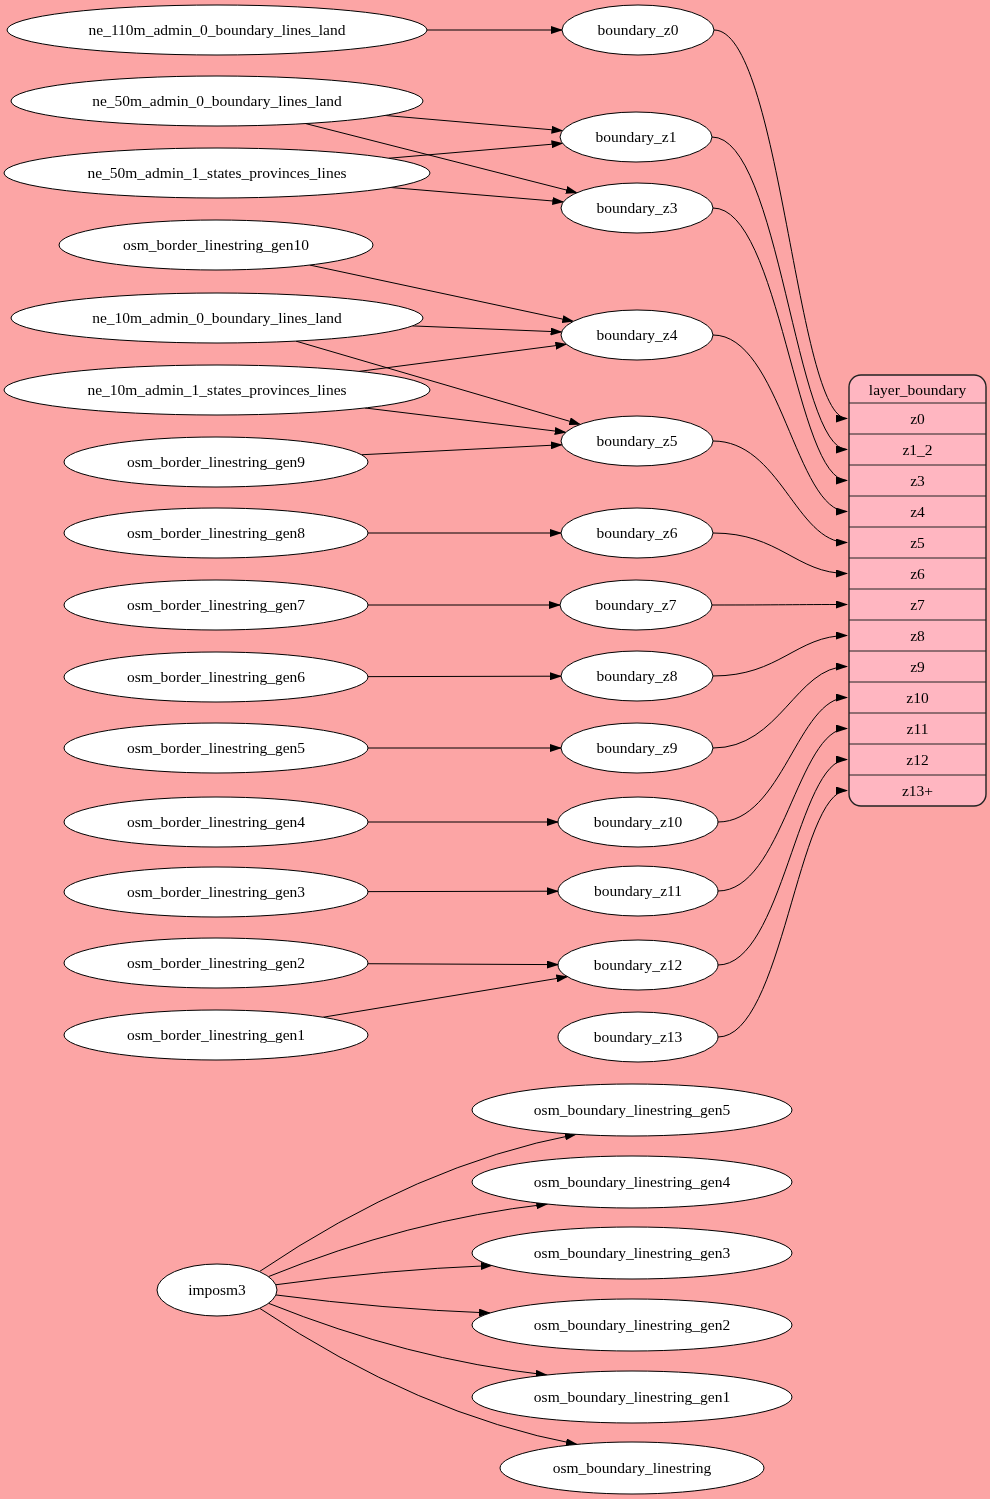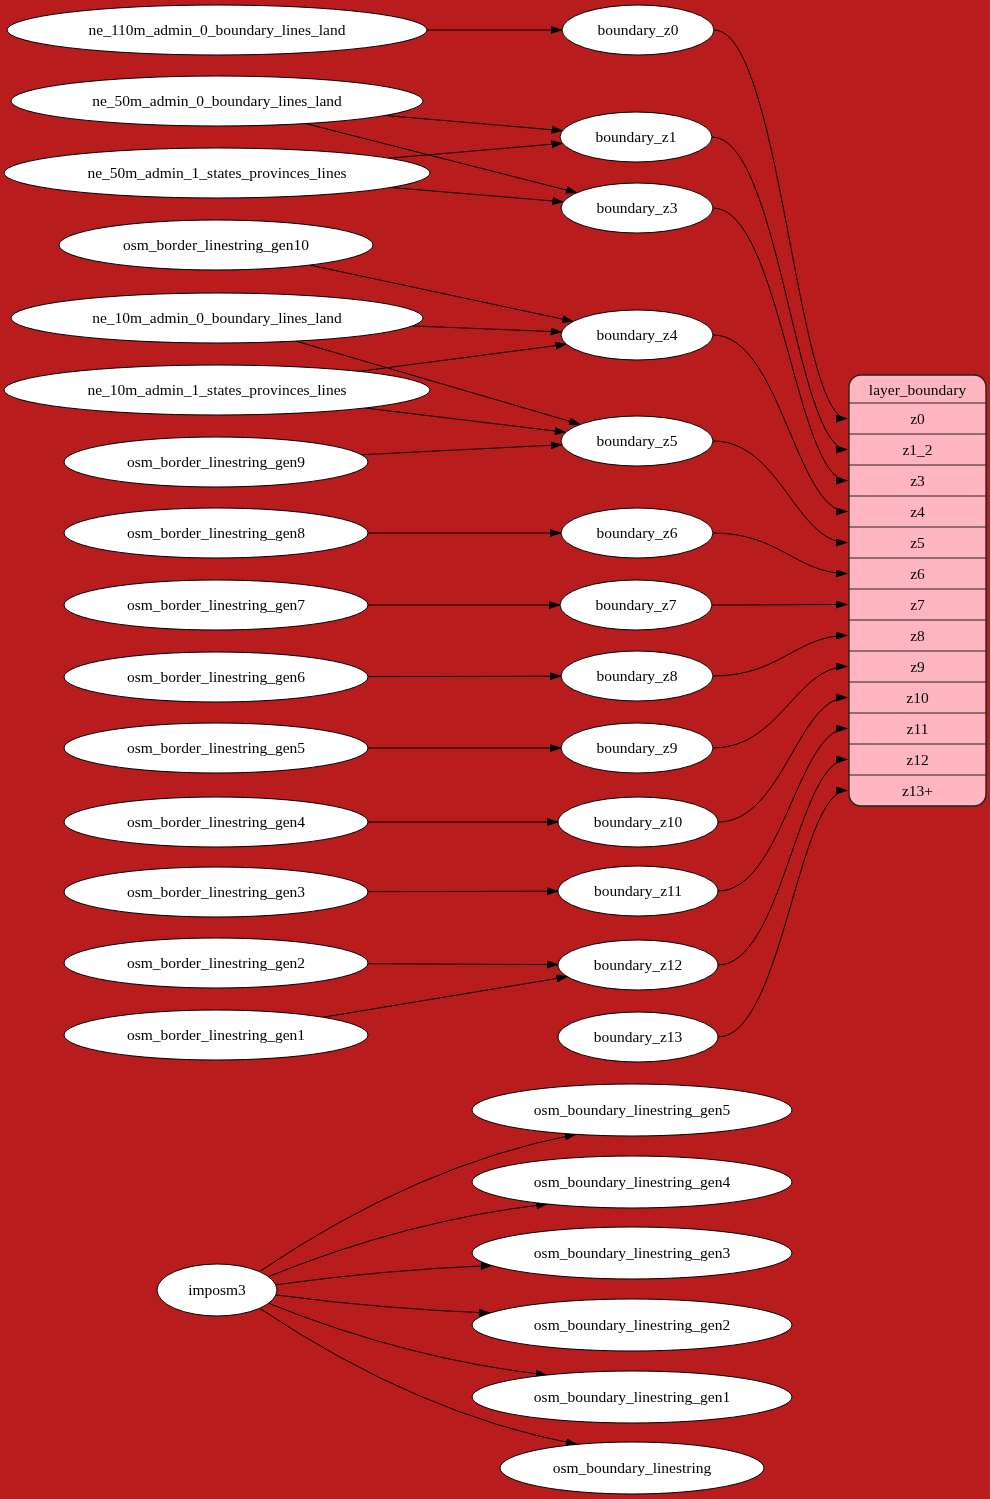--- a/index.html
+++ b/index.html
@@ -1,16 +1,16 @@
 <!DOCTYPE html>
 <html><head>
 <meta charset="utf-8">
 <style>
   html,body{margin:0;padding:0;background:#ffffff;}
-  #canvas{position:relative;width:990px;height:1499px;background:#b91c1c;overflow:hidden;}
+  #canvas{position:relative;width:990px;height:1499px;background:#fca5a5;overflow:hidden;}
   svg{display:block;}
   .node ellipse{fill:#ffffff;stroke:#000000;stroke-width:1;}
   .edge{fill:none;stroke:#000000;stroke-width:1;}
   text{font-family:"Liberation Serif","DejaVu Serif",serif;font-size:15.5px;fill:#000000;}
   .tbl-sep{stroke:#222222;stroke-width:1;}
 </style>
 </head>
 <body>
 
 <div id="canvas">

